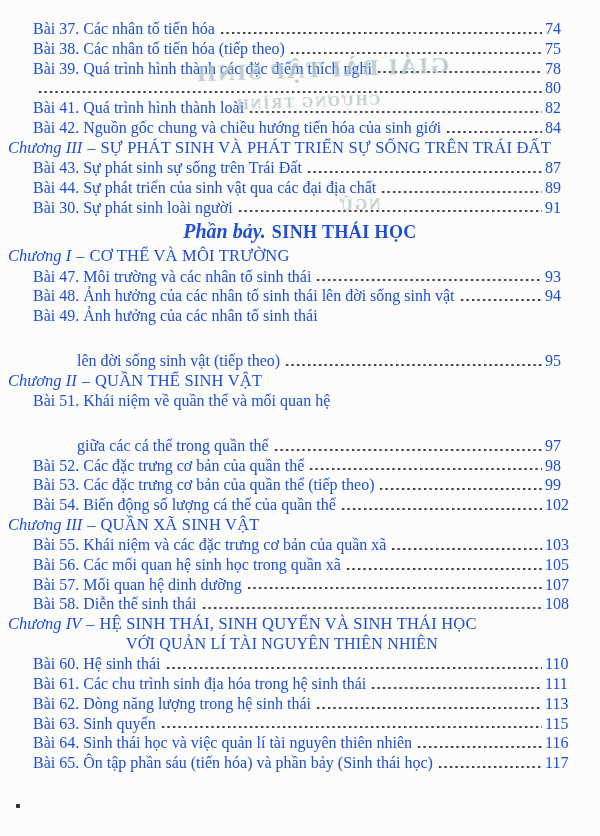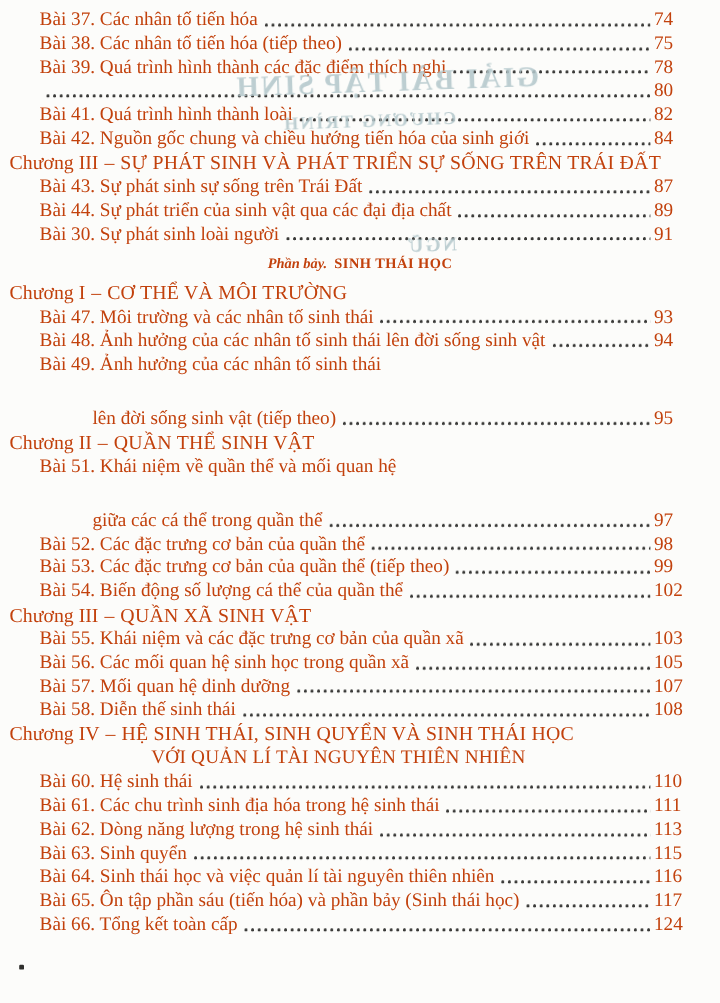--- a/index.html
+++ b/index.html
@@ -5,44 +5,44 @@
   html,body{margin:0;padding:0;}
   body{
     width:600px;height:836px;position:relative;overflow:hidden;
     background:#ffffff;
     font-family:"Liberation Serif","DejaVu Serif",serif;
   }
   .paper{
     position:absolute;inset:0;background:#fcfcfa;
   }
   .toc{
-    position:absolute;left:33px;top:7px;right:21px;
-    color:#c2410c;
+    position:absolute;left:33px;top:19px;right:21px;
+    color:#1d4ed8;
   }
   .row{
     display:flex;align-items:baseline;white-space:nowrap;
     height:19.8px;line-height:19.8px;font-size:16px;
   }
   .row .lbl{flex:0 1 auto;}
   .row .leader{
     flex:1 1 auto;align-self:flex-end;height:15px;min-width:12px;
     margin:0 3px 0 5px;
     background-image:radial-gradient(circle at 2px 9px,#3a3a38 1.15px,rgba(0,0,0,0) 1.5px);
     background-size:5.5px 15px;background-repeat:repeat-x;
   }
   .row .pg{flex:0 0 auto;min-width:34px;text-align:left;}
   .row.cont{padding-left:44px;margin-top:25px;}
   .row.chapter{margin-left:-25px;font-size:16.5px;height:20.2px;line-height:20.2px;}
-  .ch-prefix{}
+  .ch-prefix{font-style:italic;}
   .ch-sep{padding:0 5px;}
   .ch-title{letter-spacing:0.2px;}
   .row.chapter-cont{display:block;text-align:center;margin-right:48px;font-size:16px;letter-spacing:0.2px;}
   .row.part{display:block;text-align:center;margin:2px 12px 3px 0;height:24px;line-height:24px;}
-  .part-prefix{font-weight:bold;font-style:italic;font-size:12px;margin-right:6px;}
-  .part-title{font-weight:bold;font-size:12px;letter-spacing:0.4px;}
+  .part-prefix{font-weight:bold;font-style:italic;font-size:20px;margin-right:6px;}
+  .part-title{font-weight:bold;font-size:18px;letter-spacing:0.4px;}
   .ghost{
     position:absolute;font-weight:bold;color:#b3c7cb;opacity:.85;
     filter:blur(.6px);transform:scaleX(-1) rotate(2deg);
     letter-spacing:2px;white-space:nowrap;pointer-events:none;
   }
   .speck{position:absolute;left:16px;top:804px;width:4px;height:4px;background:#2e2e2c;border-radius:1px;}
 </style>
 </head>
 <body>
 
@@ -203,25 +203,20 @@
     </div>
     <div class="row">
       <span class="lbl">Bài 64. Sinh thái học và việc quản lí tài nguyên thiên nhiên</span>
       <span class="leader"></span>
       <span class="pg">116</span>
     </div>
     <div class="row">
       <span class="lbl">Bài 65. Ôn tập phần sáu (tiến hóa) và phần bảy (Sinh thái học)</span>
       <span class="leader"></span>
       <span class="pg">117</span>
-    </div>
-    <div class="row">
-      <span class="lbl">Bài 66. Tổng kết toàn cấp</span>
-      <span class="leader"></span>
-      <span class="pg">124</span>
     </div>
   </div>
 
 <div id="ghosts">
     <span class="ghost" style="left: 195px; top: 56px; font-size: 24px;">GIẢI BÀI TẬP SINH</span>
     <span class="ghost" style="left: 235px; top: 94px; font-size: 15px;">CHƯƠNG TRÌNH</span>
     <span class="ghost" style="left: 338px; top: 196px; font-size: 16px;">NGỮ</span>
   </div>
 
 <div class="speck"></div>

